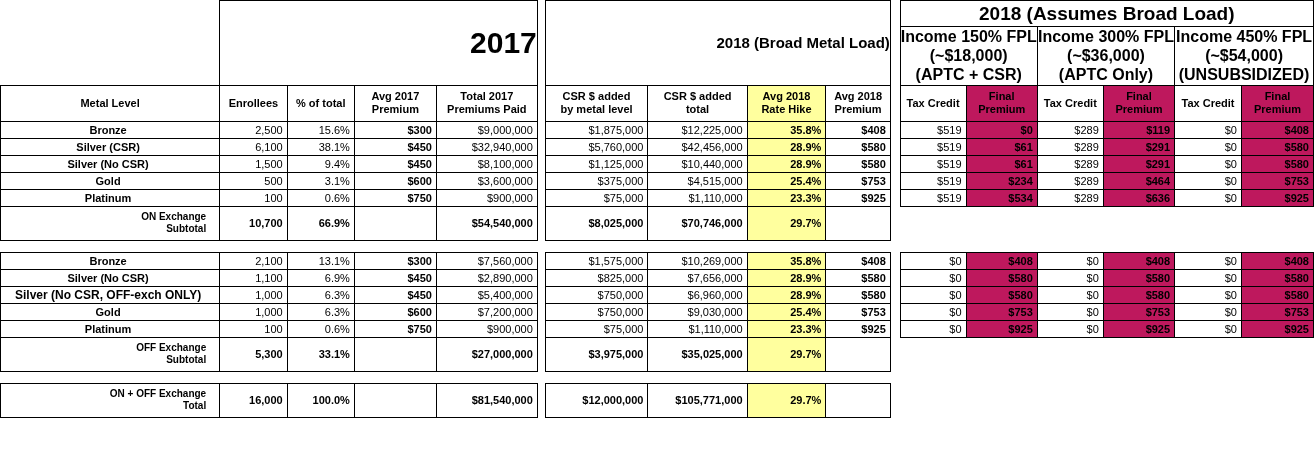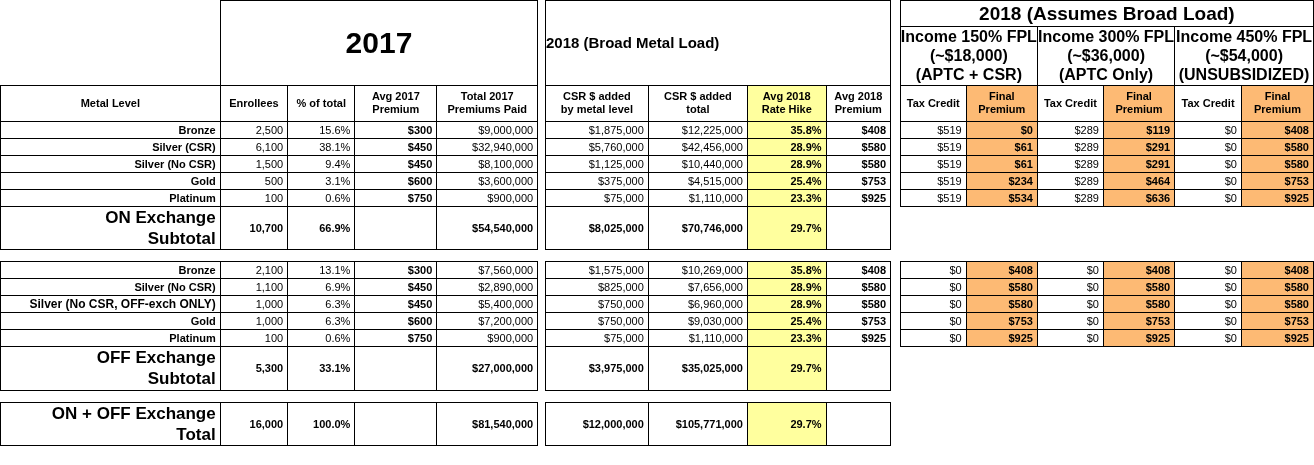--- a/index.html
+++ b/index.html
@@ -56,57 +56,57 @@
 
   .b { border: 1px solid #000; }
   .bt { border-top: 1px solid #000; }
   .bb { border-bottom: 1px solid #000; }
   .bl { border-left: 1px solid #000; }
   .br { border-right: 1px solid #000; }
   .none { border: none; }
   .title2017 {
     font-size: 30px;
     font-weight: bold;
-    text-align: center;
+    text-align: right;
   }
   .title2018 {
     font-size: 15px;
     font-weight: bold;
-    text-align: left;
+    text-align: right;
   }
   .title2018b {
     font-size: 19px;
     font-weight: bold;
     text-align: center;
   }
   .hdr {
     font-size: 11px;
     font-weight: bold;
     text-align: center;
     line-height: 1.15;
   }
   .hdr-sm {
     font-size: 16px;
     font-weight: bold;
     text-align: center;
     line-height: 1.2;
   }
   .yellow { background: #ffff9e; }
-  .green { background: #fdba74; }
+  .green { background: #be185d; }
   .rowlabel {
-    text-align: right;
+    text-align: center;
     padding-right: 4px;
     font-weight: bold;
     font-size: 11px;
   }
   .sublabel {
     text-align: right;
-    padding-right: 4px;
-    font-weight: bold;
-    font-size: 17px;
+    padding-right: 13px;
+    font-weight: bold;
+    font-size: 10px;
     line-height: 1.25;
   }
   .num { text-align: right; padding-right: 4px; font-size: 11px; }
   .numb { text-align: right; padding-right: 4px; font-size: 11px; font-weight: bold; }
 </style>
 </head>
 <body>
 
 <table class="sheet">
   <colgroup>

